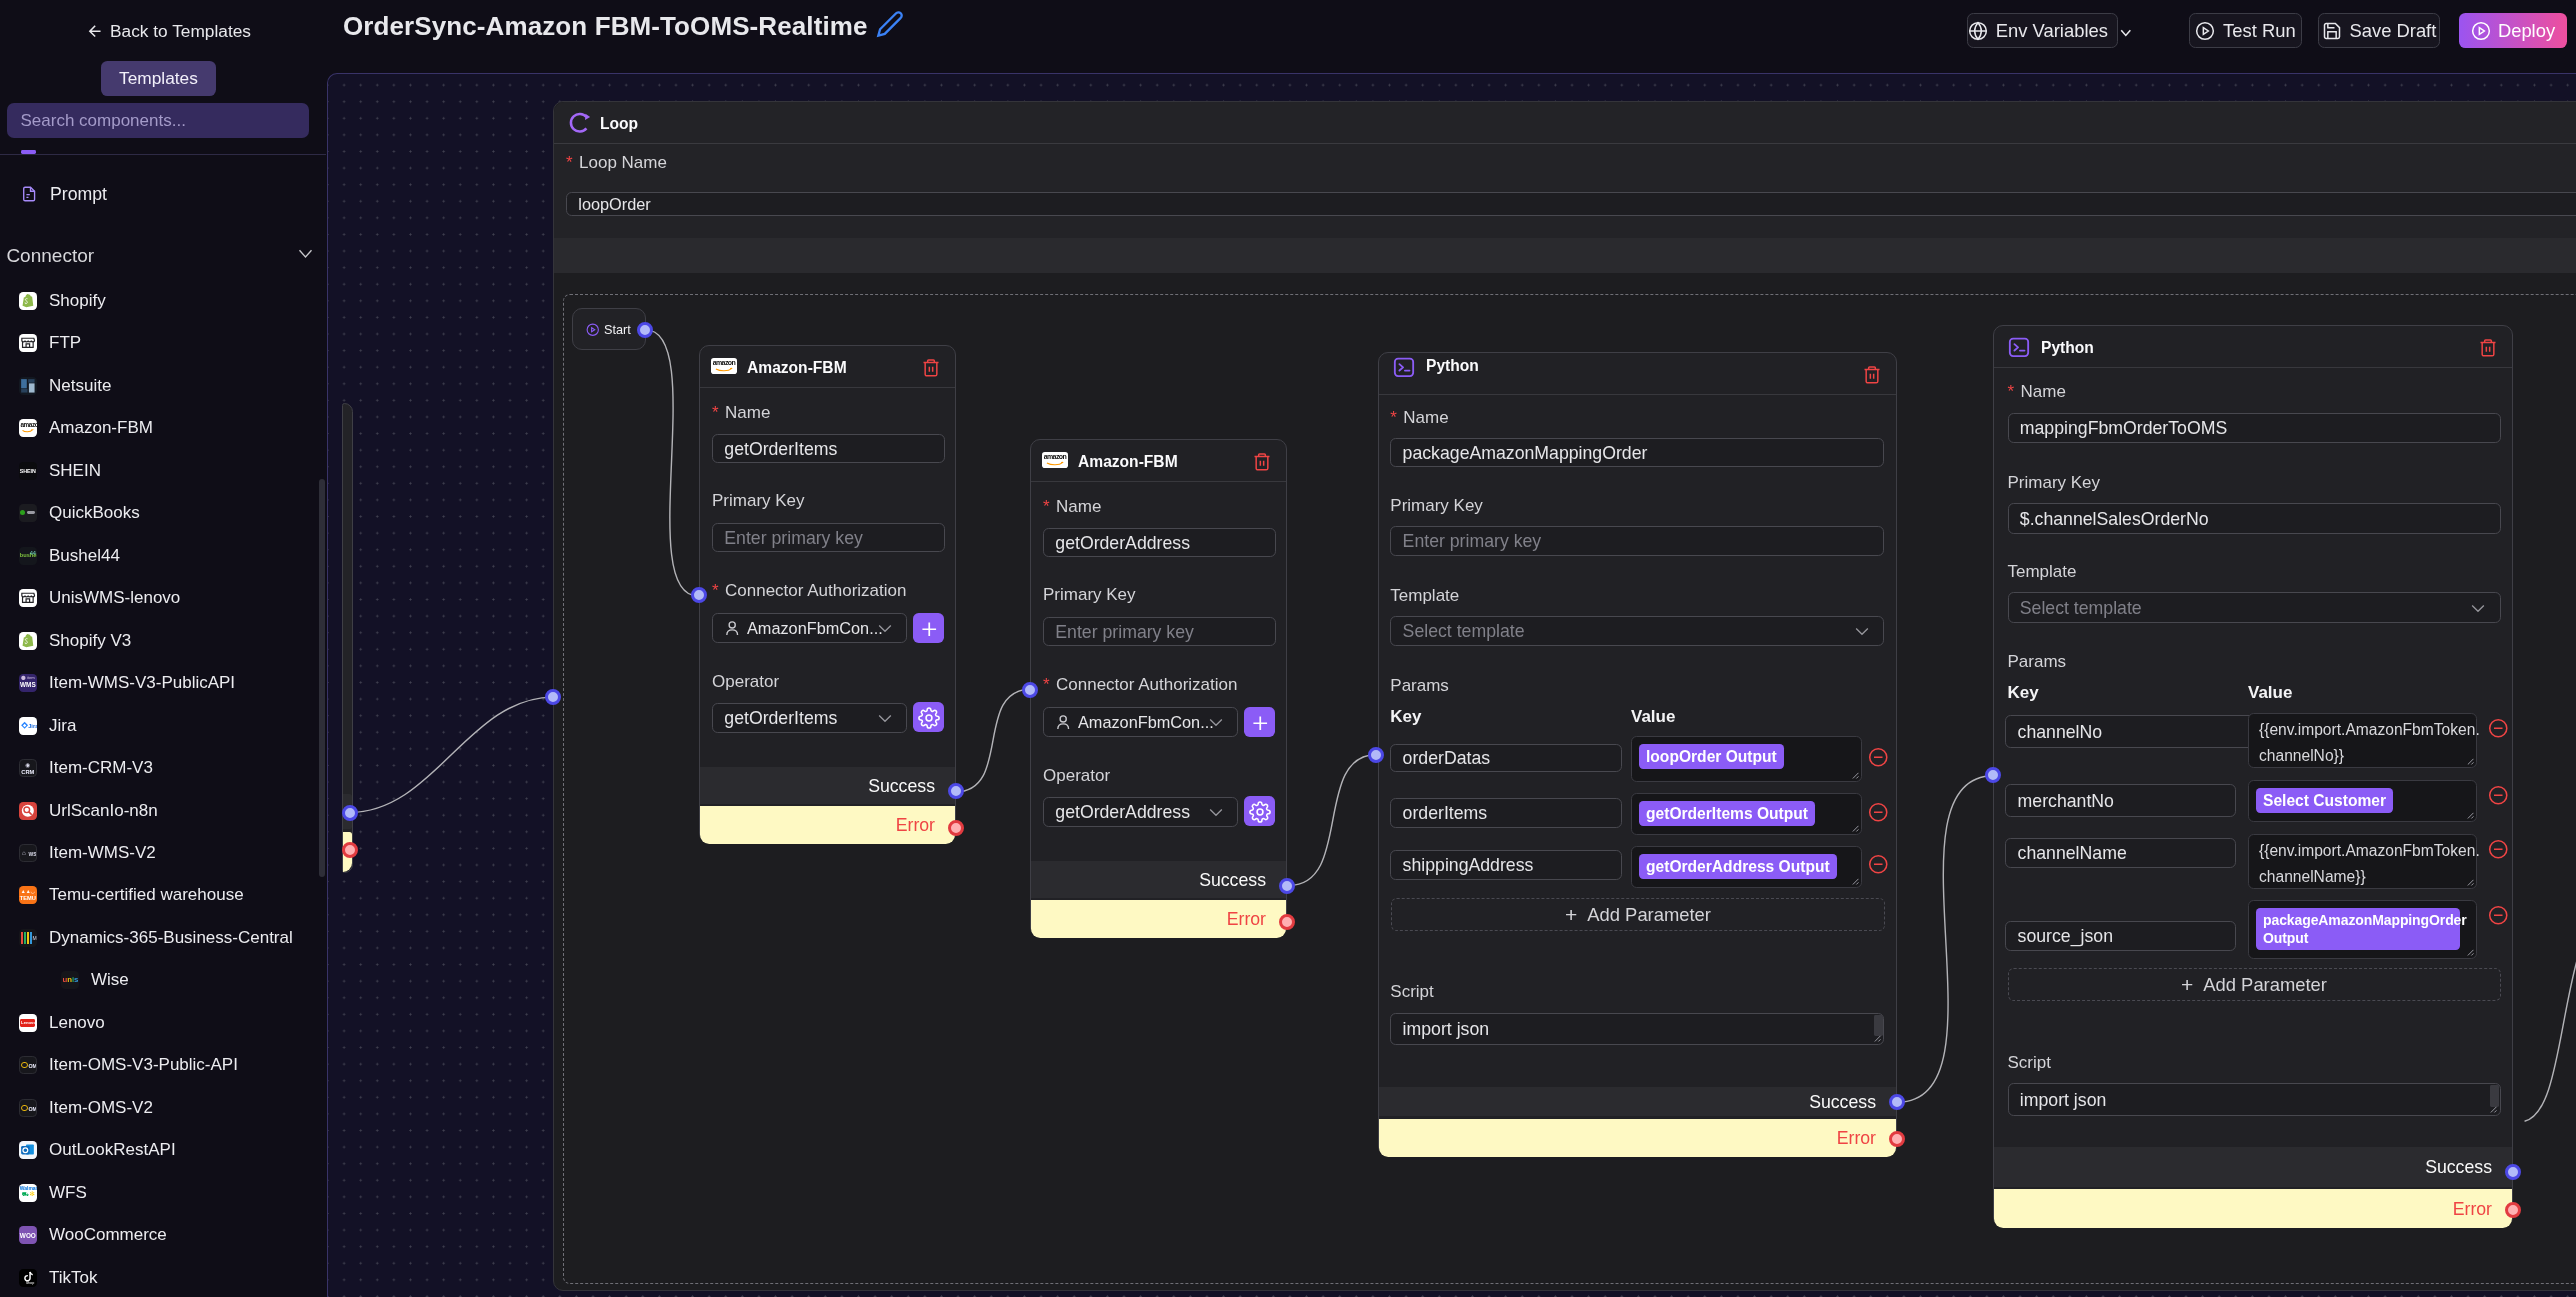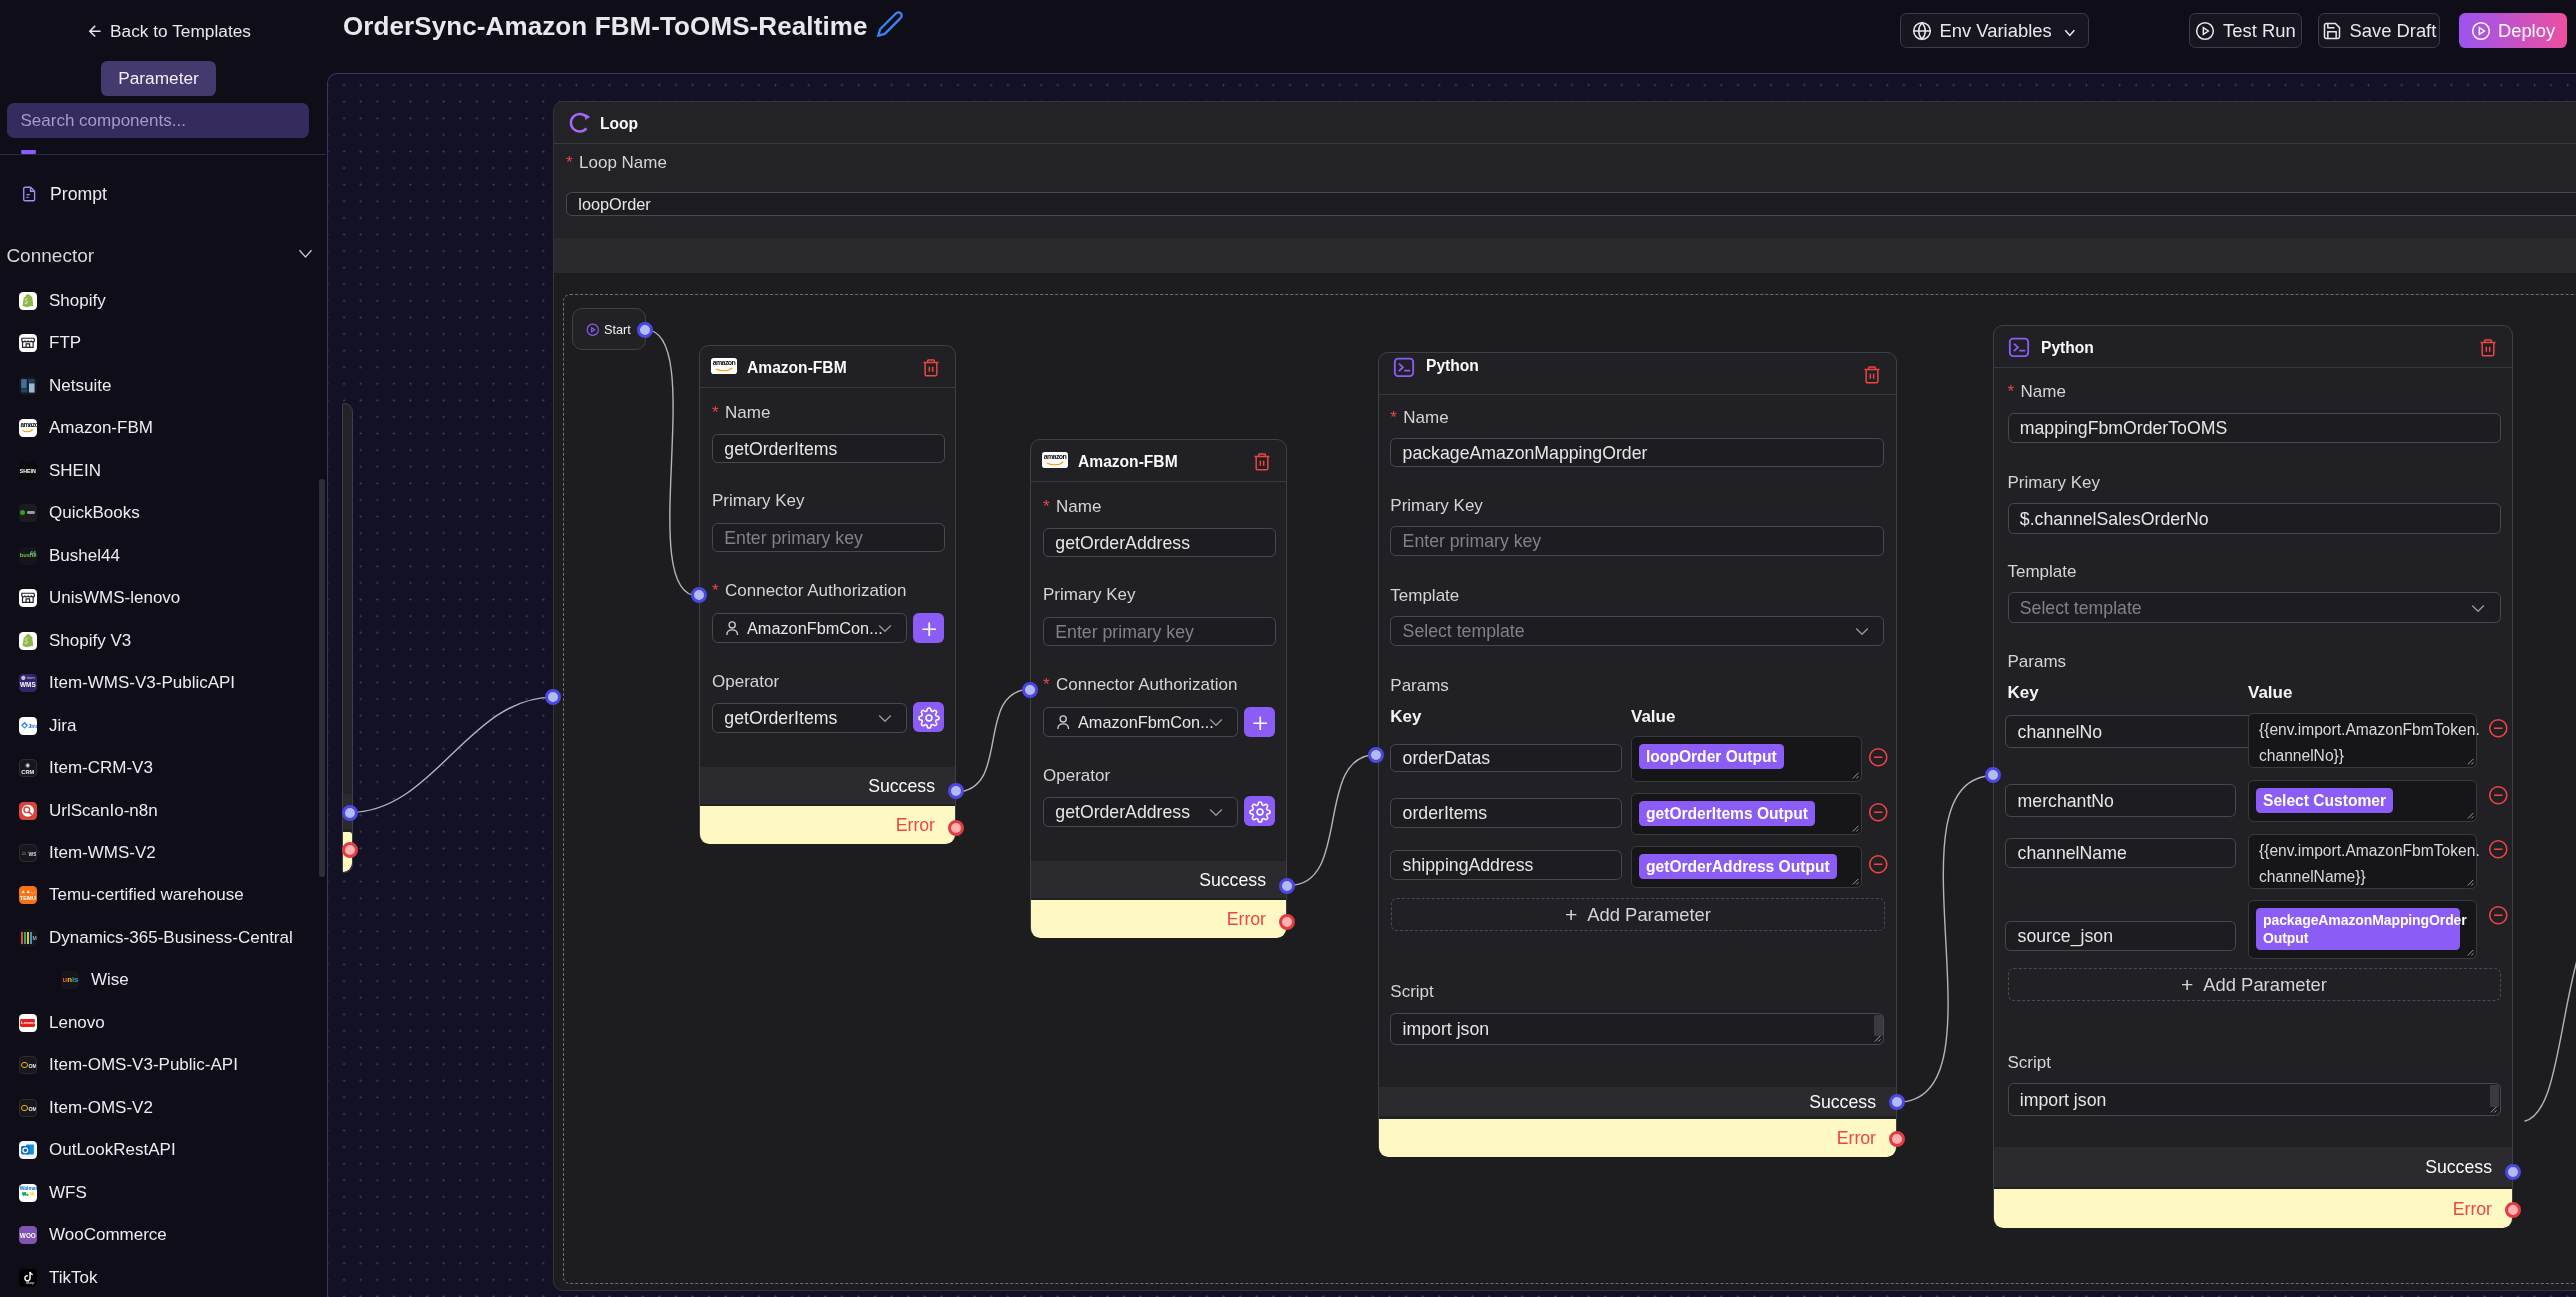--- a/index.html
+++ b/index.html
@@ -65,21 +65,21 @@
 .resz { position:absolute; right:2.1px; bottom:2.1px; }
 </style>
 </head>
 <body>
 <div id="page">
 
 <div id="sidebar">
   <div class="back"><svg width="18.4" height="18.4" viewBox="0 0 24 24" fill="none" stroke="#e8e8ec" stroke-width="2">
           <path d="M19 12H5M12 19l-7-7 7-7"></path>
         </svg>Back to Templates</div>
-  <div id="compbtn">Parameter</div>
+  <div id="compbtn">Templates</div>
   <div id="search">Search components...</div>
   <div id="pfrag"></div>
   <div id="sdiv"></div>
   <div class="srow-item" style="top:173px;">
     <svg style="position:absolute;left:20.5px;top:11.3px;" width="16.3" height="20" viewBox="0 0 24 24" fill="none" stroke="#a78bfa" stroke-width="2">
           <path d="M14 2H6a2 2 0 0 0-2 2v16a2 2 0 0 0 2 2h12a2 2 0 0 0 2-2V8z"></path>
           <path d="M14 2v6h6"></path>
           <path d="M8 13h5M8 17h3"></path>
         </svg>
     <span class="tx" style="left:50px;font-size:17.7px;">Prompt</span>
@@ -270,21 +270,21 @@
             </svg></div>
           <span class="tx">TikTok</span>
         </div>
   </div>
   <div id="sthumb"></div>
 </div>
 
 <div id="title">OrderSync-Amazon FBM-ToOMS-Realtime <svg width="28" height="28" viewBox="0 0 24 24" fill="none" stroke="#3b82f6" stroke-width="2" style="vertical-align:-3.5px;margin-left:1.4px;">
         <path d="M17 3a2.85 2.83 0 1 1 4 4L7.5 20.5 2 22l1.5-5.5Z"></path>
       </svg></div>
-<div class="hbtn" style="left:1900px; width:189px;"><svg width="20" height="20" viewBox="0 0 24 24" fill="none" stroke="#e8e8ec" stroke-width="1.8">
+<div class="hbtn" style="left:1967px; width:151px;"><svg width="20" height="20" viewBox="0 0 24 24" fill="none" stroke="#e8e8ec" stroke-width="1.8">
         <circle cx="12" cy="12" r="10"></circle>
         <path d="M2 12h20M12 2a15.3 15.3 0 0 1 4 10 15.3 15.3 0 0 1-4 10 15.3 15.3 0 0 1-4-10 15.3 15.3 0 0 1 4-10z"></path>
       </svg>Env Variables<svg width="15.6" height="15.6" viewBox="0 0 24 24" fill="none" stroke="#e8e8ec" stroke-width="2.4" style="margin-left:10px;margin-right:0;">
         <path d="M5 8l7 8 7-8"></path>
       </svg></div>
 <div class="hbtn" style="left:2189px; width:113px;"><svg width="20" height="20" viewBox="0 0 24 24" fill="none" stroke="#e8e8ec" stroke-width="1.8">
         <circle cx="12" cy="12" r="10"></circle>
         <path d="M10 8l6 4-6 4z"></path>
       </svg>Test Run</div>
 <div class="hbtn" style="left:2318px; width:122px;"><svg width="20" height="20" viewBox="0 0 24 24" fill="none" stroke="#e8e8ec" stroke-width="1.8">

